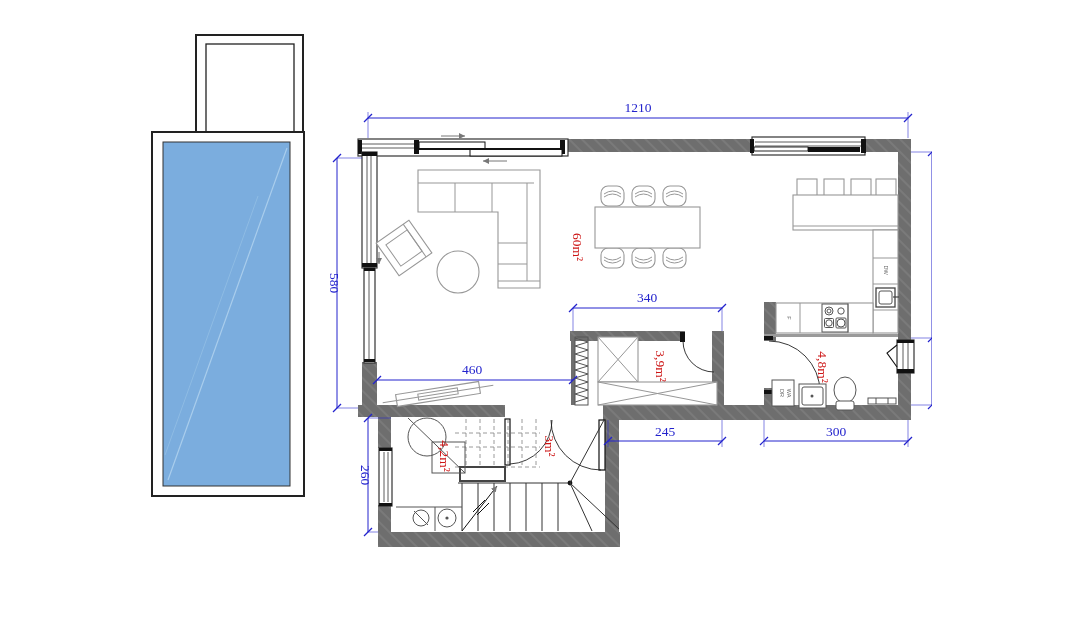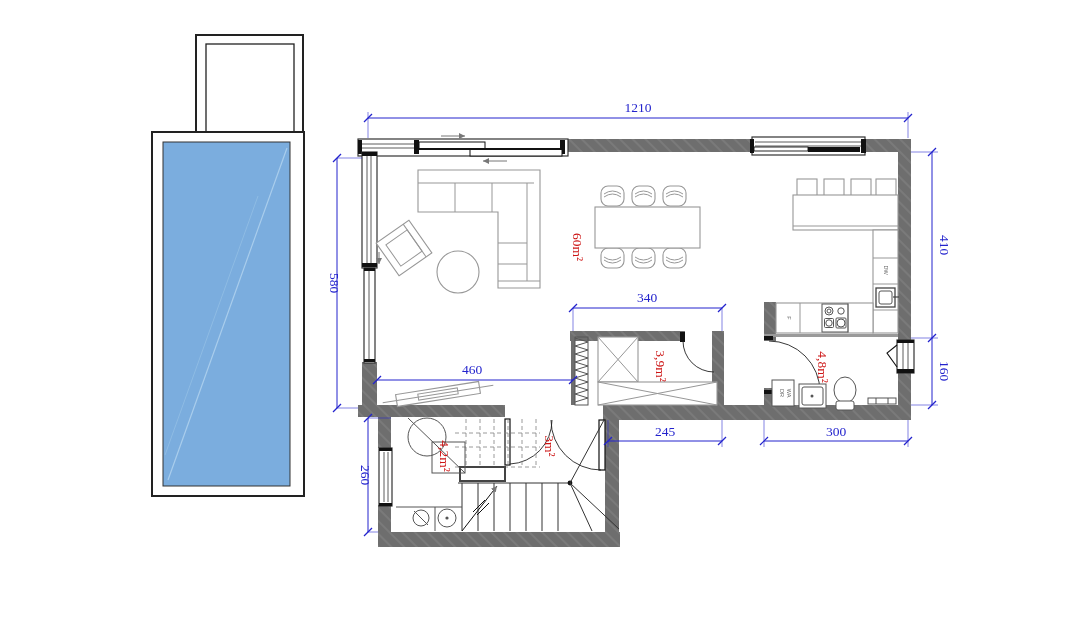--- a/index.html
+++ b/index.html
@@ -1,16 +1,16 @@
 <!DOCTYPE html>
 <html><head>
 <meta charset="utf-8">
 <style>
   html,body{margin:0;padding:0;background:#fff;}
-  .stage{position:relative;width:1069px;height:619px;background:#ec4899;overflow:hidden;
+  .stage{position:relative;width:932px;height:619px;background:#ec4899;overflow:hidden;
          font-family:"Liberation Serif",serif;}
   svg{display:block}
   .win  {fill:#fff;stroke:#333;stroke-width:1.2}
   .winl {stroke:#333;stroke-width:0.8;fill:none}
   .cap  {fill:#111}
   .furn {stroke:#979797;stroke-width:1.1;fill:#fff}
   .furnl{stroke:#979797;stroke-width:1;fill:none}
   .fix  {stroke:#555;stroke-width:1;fill:#fff}
   .fixl {stroke:#555;stroke-width:1;fill:none}
   .blkl {stroke:#111;stroke-width:1.1;fill:none}

